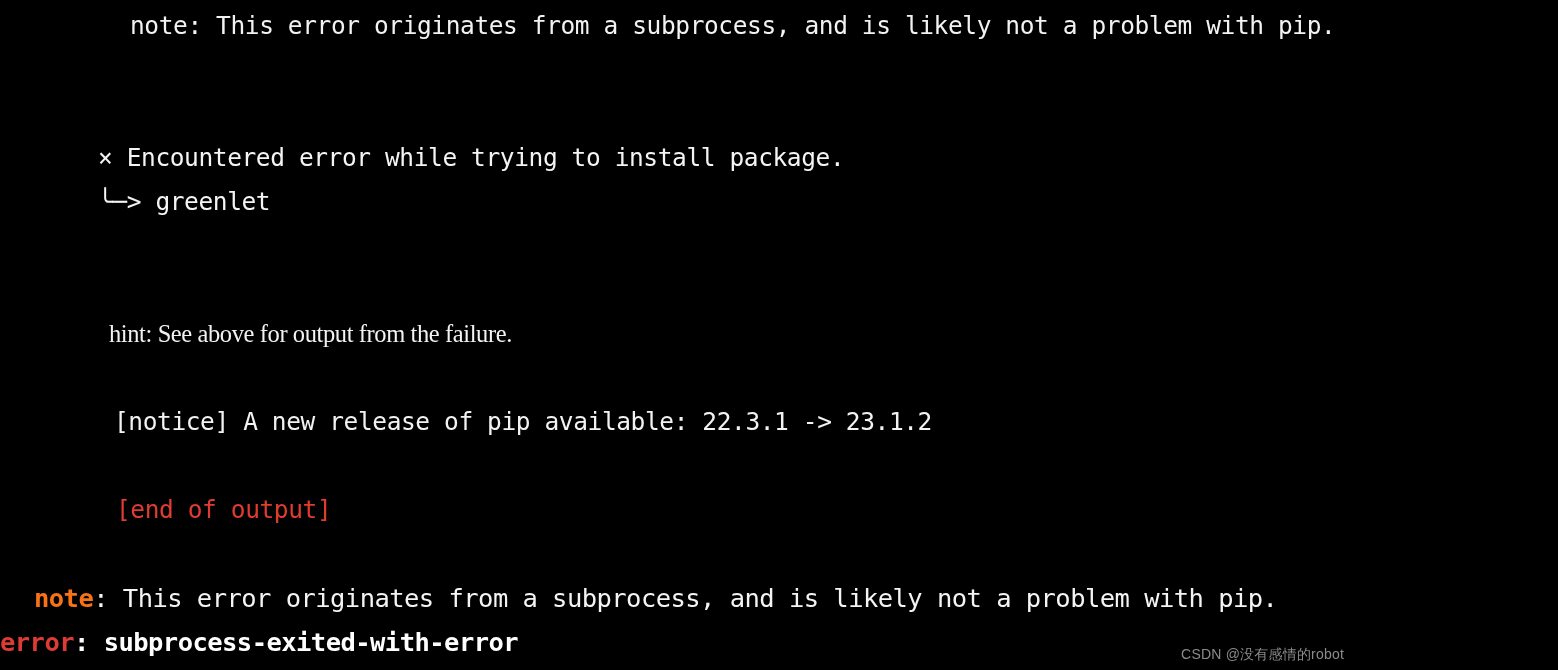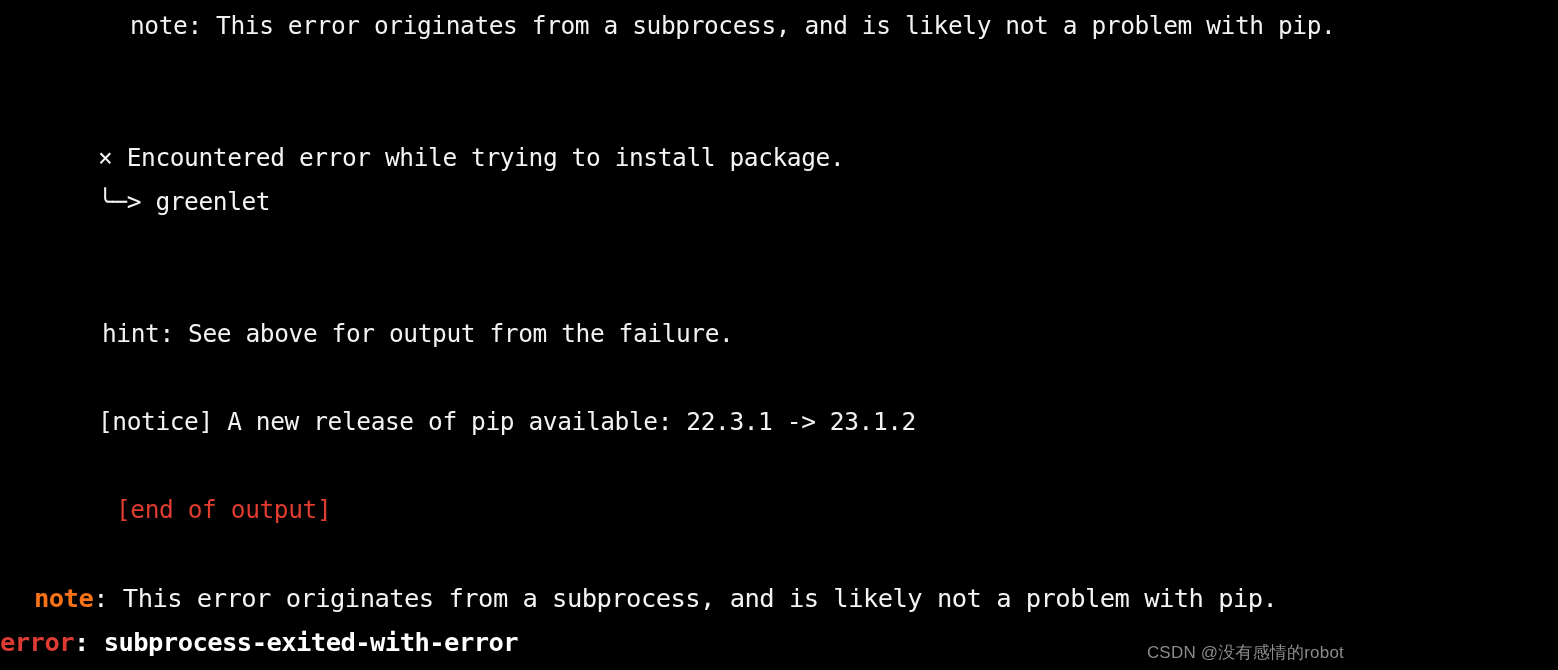--- a/index.html
+++ b/index.html
@@ -48,21 +48,21 @@
   .tok-red-bold   { color: #dd3b33; font-weight: bold; text-align: right; }
   .tok-magenta-bold { color: #f97316; font-weight: bold; }
   .tok-white      { color: #f4f4f4; }
   .tok-white-bold { color: #ffffff; font-weight: bold; }
 
   #watermark {
     position: absolute;
     right: 14px;
     bottom: 6px;
     font-family: "Liberation Sans", "DejaVu Sans", sans-serif;
-    font-size: 17px;
+    font-size: 14px;
     color: #8b8b8b;
     white-space: pre;
     letter-spacing: 0.2px;
   }
 </style>
 </head>
 <body>
 
 <div id="terminal">
 
@@ -71,25 +71,25 @@
 
   <div class="blank-line" style="left:98px; top:99px;"></div>
 
   <div class="line upper" style="left:98px; top:143px;"><span class="tok-white">×</span><span class="tok-white"> </span><span class="tok-white">Encountered error while trying to install package.</span></div>
 
   <div class="line upper" style="left:98px; top:187px;"><span class="tok-white">╰─&gt;</span><span class="tok-white"> </span><span class="tok-white">greenlet</span></div>
 
   <div class="blank-line" style="left:98px; top:231px;"></div>
 
 
-  <div class="line upper" style="left:102px; top:319px;">hint: See above for output from the failure.</div>
+  <div class="line upper" style="left:109px; top:319px;font-family:Liberation Serif, serif;">hint: See above for output from the failure.</div>
 
   <div class="blank-line" style="left:98px; top:363px;"></div>
 
-  <div class="line upper" style="left:98px; top:407px;">[notice] A new release of pip available: 22.3.1 -&gt; 23.1.2</div>
+  <div class="line upper" style="left:114px; top:407px;">[notice] A new release of pip available: 22.3.1 -&gt; 23.1.2</div>
 
 
   <div class="line upper tok-red" style="left:98px; top:495px;margin-left:18px;">[end of output]</div>
 
   <div class="blank-line" style="left:98px; top:539px;"></div>
 
   <div class="line lower" style="left:34px; top:583px;"><span class="tok-magenta-bold">note</span><span class="tok-white">: This error originates from a subprocess, and is likely not a problem with pip.</span></div>
 
   <div class="line lower" style="left:0px; top:627px;"><span class="tok-red-bold">error</span><span class="tok-white-bold">: </span><span class="tok-white-bold">subprocess-exited-with-error</span></div>
 

